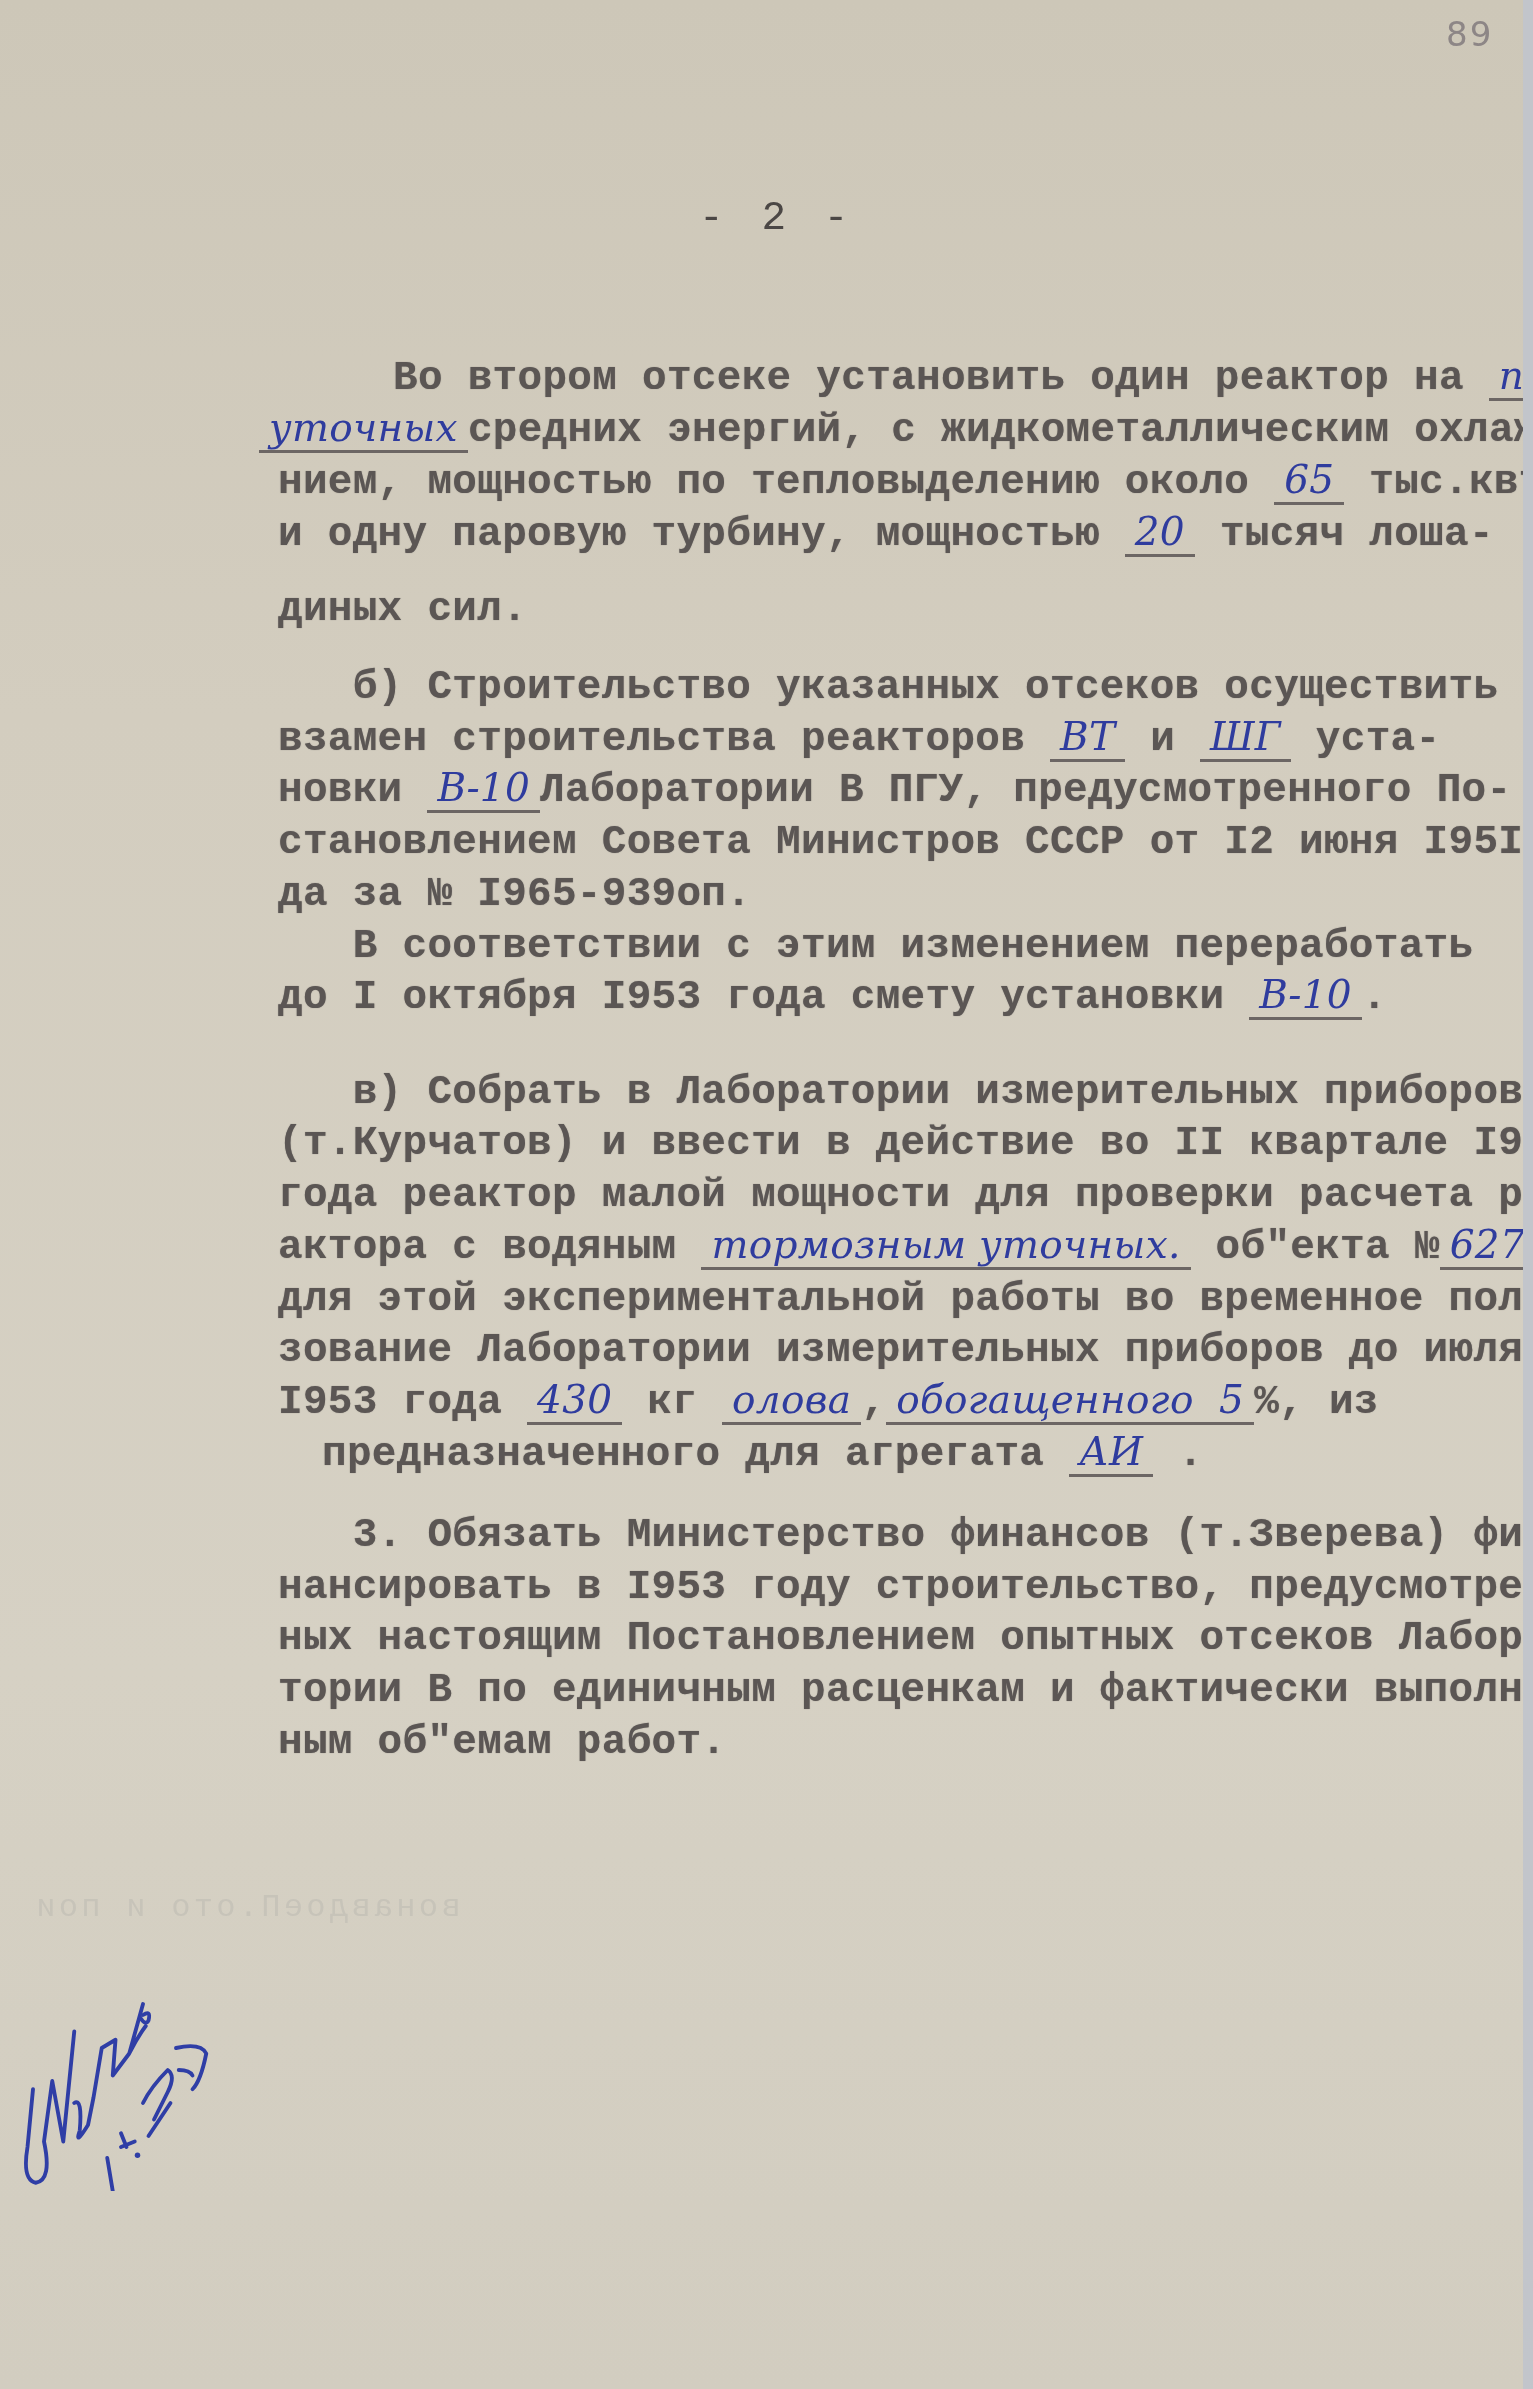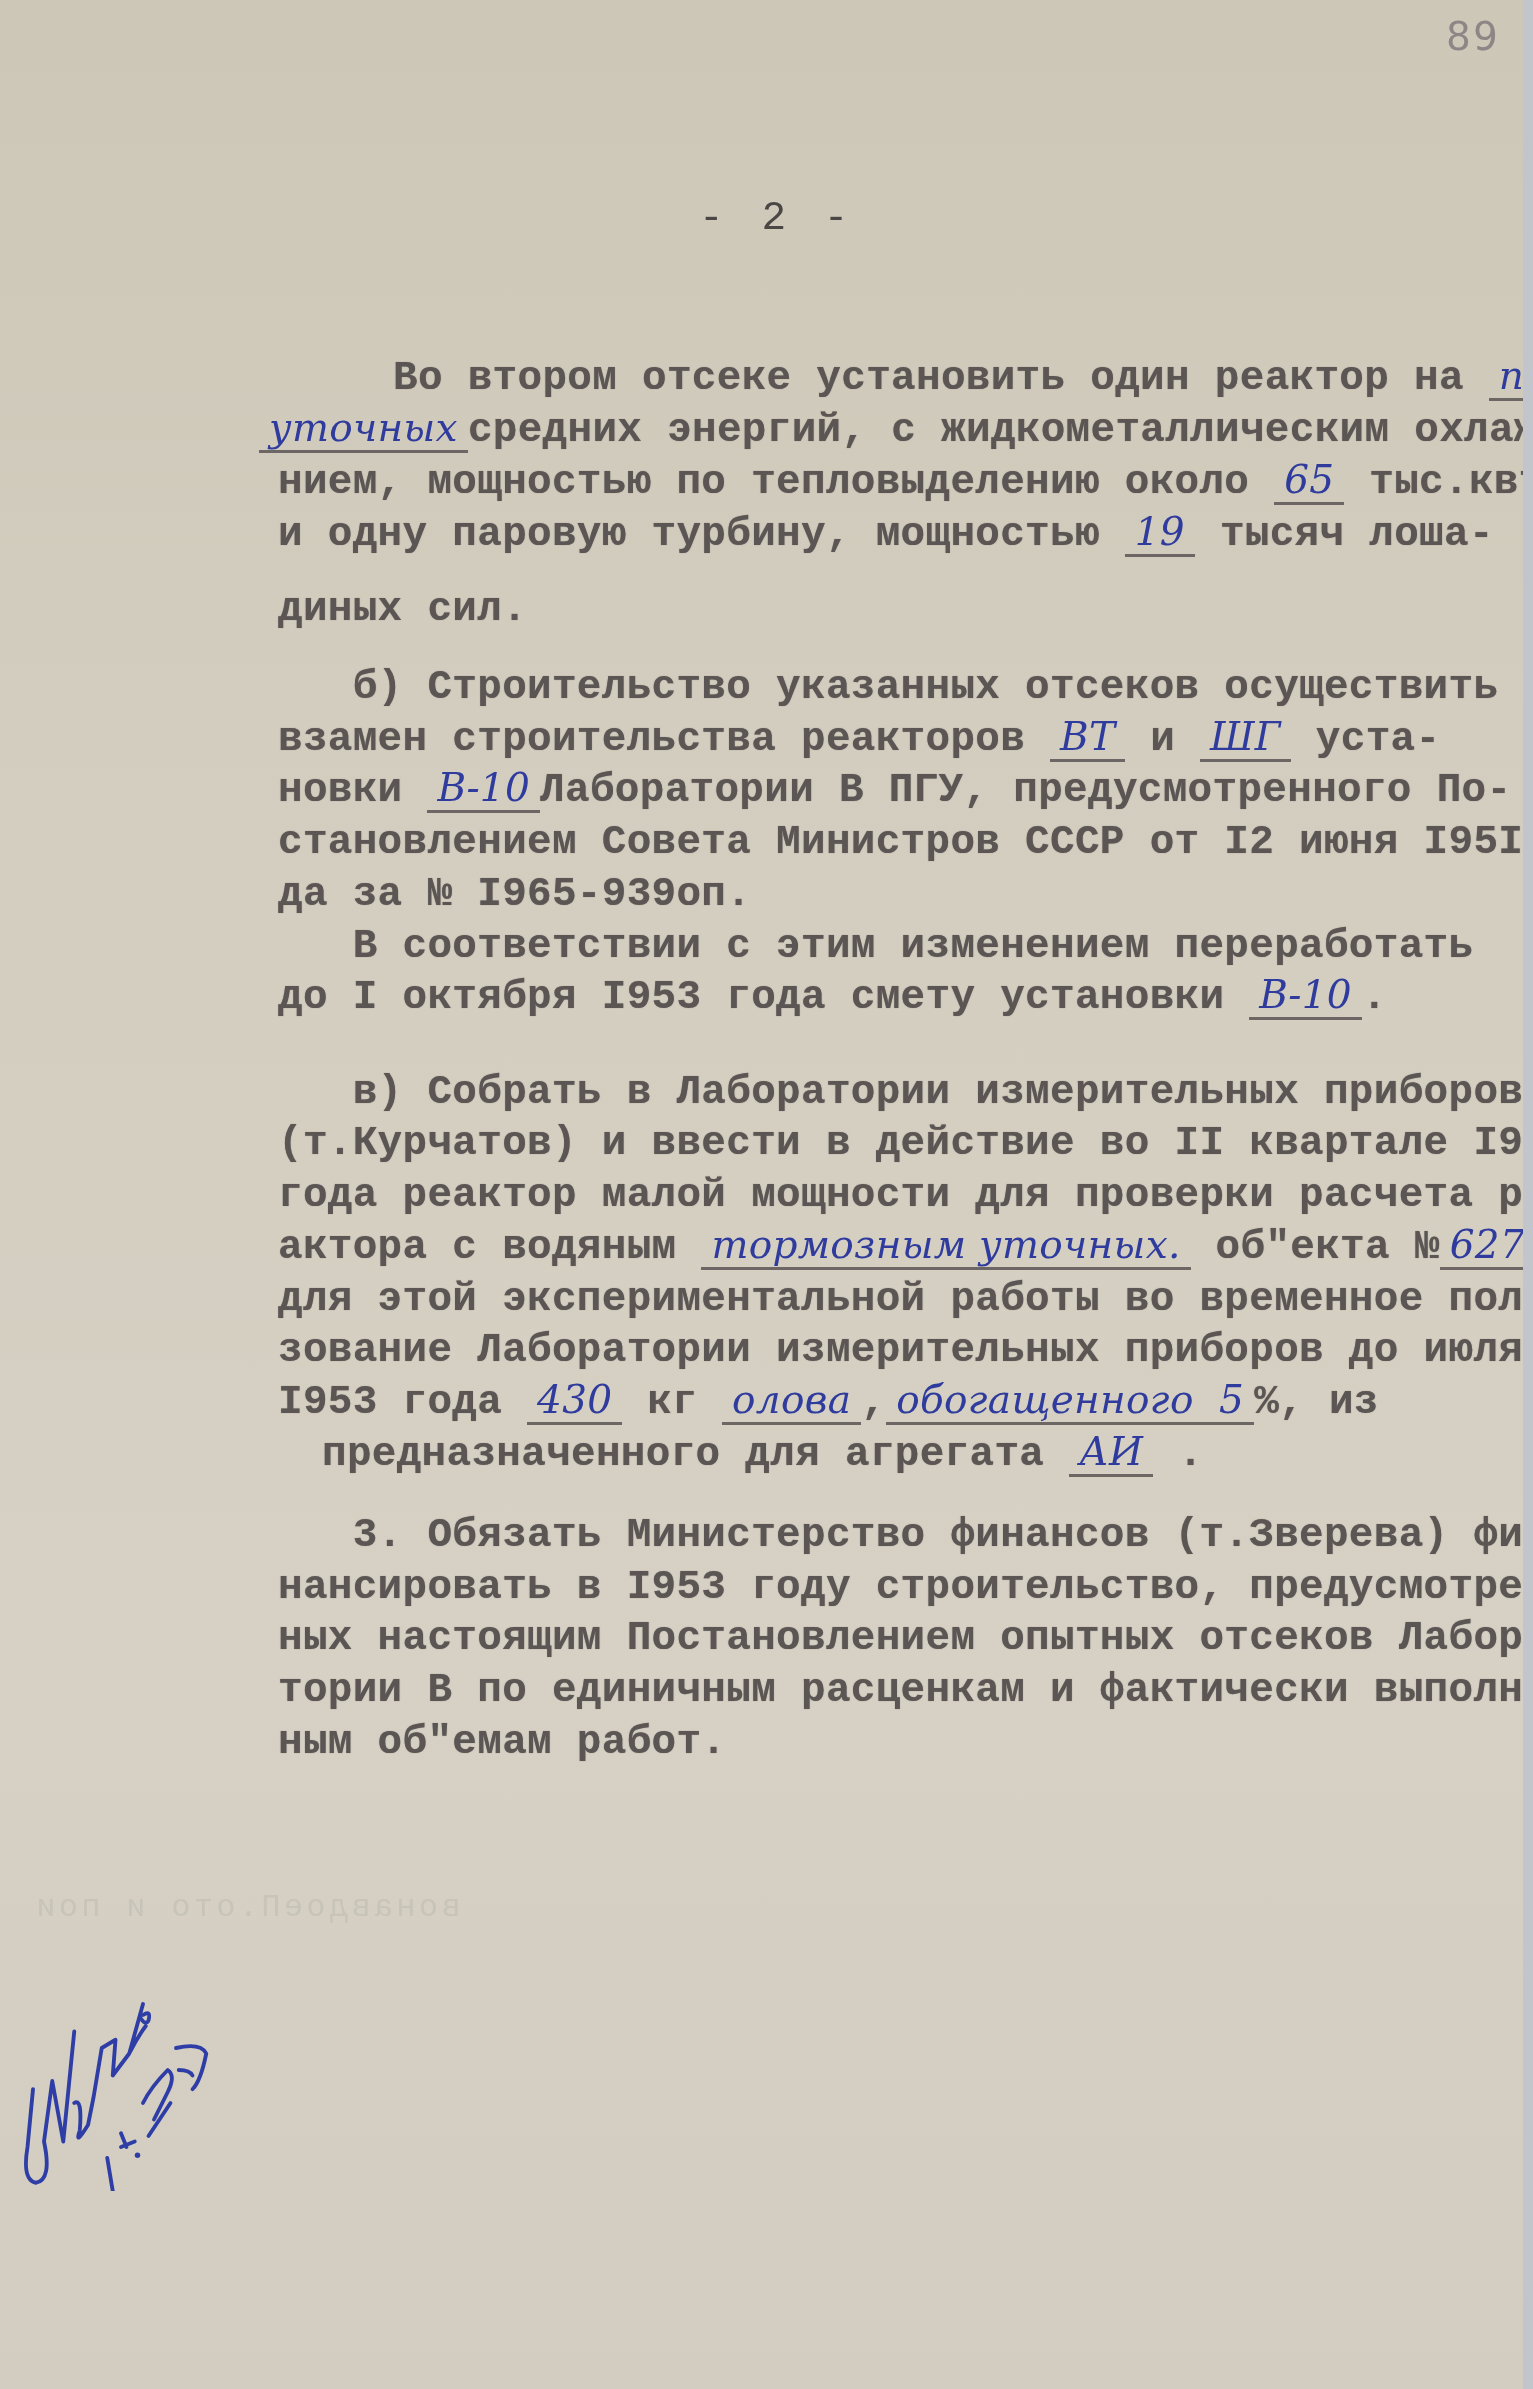--- a/index.html
+++ b/index.html
@@ -8,21 +8,21 @@
     background:#c4c6ca;
     font-family:"Liberation Mono","DejaVu Sans Mono",monospace;
   }
   .paper {
     position:absolute; left:0; top:0; width:1523px; height:2389px;
     background: linear-gradient(180deg,#cdc7b8 0%,#d3cdbf 30%,#d6d1c4 70%,#d2cdc0 100%);
   }
   .edge { position:absolute; left:1523px; top:0; width:11px; height:2389px; background:#c2c5cb; }
   .folio {
     position:absolute; left:1446px; top:13.8px; font-family:"DejaVu Sans",sans-serif;
-    font-size:39px; color:#8d8686; letter-spacing:2.2px;
+    font-size:34px; color:#8d8686; letter-spacing:2.2px;
   }
   .pagehdr {
     position:absolute; left:699px; top:195px; font-size:41px; color:#4b4745; letter-spacing:6.6px;
   }
   .line {
     position:absolute; left:278px; white-space:pre; font-size:41px; line-height:52px;
     color:#5b5654; letter-spacing:0.3px; font-weight:bold;
     text-shadow:0 0 1.1px rgba(80,76,74,.55);
   }
   .hand {
@@ -42,21 +42,21 @@
 <body>
 
 <div class="paper">
   <div class="folio">89</div>
   <div class="pagehdr">- 2 -</div>
 
   <div id="body-text">
       <div class="line" style="top: 352px; left: 393px;"><span>Во втором отсеке установить один реактор на </span><span class="hand">промеж</span></div>
       <div class="line" style="top: 404px; left: 259px;"><span class="hand">уточных</span><span>средних энергий, с жидкометаллическим охлажде-</span></div>
       <div class="line" style="top: 456px;"><span>нием, мощностью по тепловыделению около </span><span class="hand">65</span><span> тыс.квт</span></div>
-      <div class="line" style="top: 508px;"><span>и одну паровую турбину, мощностью </span><span class="hand">19</span><span> тысяч лоша-</span></div>
+      <div class="line" style="top: 508px;"><span>и одну паровую турбину, мощностью </span><span class="hand">20</span><span> тысяч лоша-</span></div>
       <div class="line" style="top: 559px; margin-top: 24px;"><span>диных сил.</span></div>
       <div class="line" style="top: 661px;"><span>   б) Строительство указанных отсеков осуществить</span></div>
       <div class="line" style="top: 713px;"><span>взамен строительства реакторов </span><span class="hand">ВТ</span><span> и </span><span class="hand">ШГ</span><span> уста-</span></div>
       <div class="line" style="top: 764px;"><span>новки </span><span class="hand">В-10</span><span>Лаборатории В ПГУ, предусмотренного По-</span></div>
       <div class="line" style="top: 816px;"><span>становлением Совета Министров СССР от I2 июня I95I го-</span></div>
       <div class="line" style="top: 868px;"><span>да за № I965-939оп.</span></div>
       <div class="line" style="top: 920px;"><span>   В соответствии с этим изменением переработать</span></div>
       <div class="line" style="top: 971px;"><span>до I октября I953 года смету установки </span><span class="hand">В-10</span><span>.</span></div>
       <div class="line" style="top: 1066px;"><span>   в) Собрать в Лаборатории измерительных приборов</span></div>
       <div class="line" style="top: 1117px;"><span>(т.Курчатов) и ввести в действие во II квартале I953</span></div>

